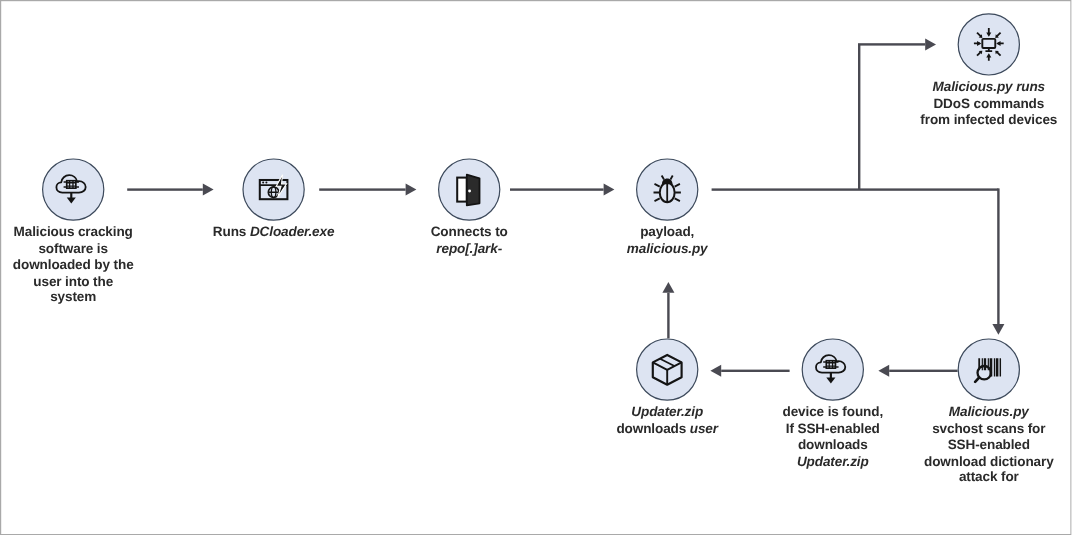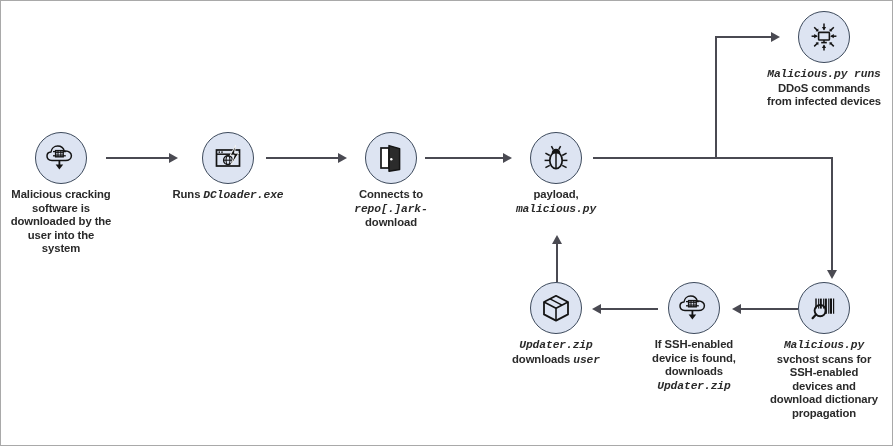--- a/index.html
+++ b/index.html
@@ -41,21 +41,21 @@
   .node-label {
     position: absolute;
     top: 30px;
     text-align: center;
     font-size: 11.3px;
     line-height: 13.6px;
     color: #2a2a2a;
     font-weight: 600;
     letter-spacing: -0.1px;
   }
-  .node-label i { font-style: italic; font-family: Liberation Mono, monospace; }
+  .node-label i { font-style: italic; }
   
   .hline, .vline {
     position: absolute;
     background: #4a4a52;
   }
   .hline { height: 1.6px; }
   .vline { width: 1.6px; }
   .arrowhead {
     position: absolute;
     width: 0;
@@ -160,21 +160,20 @@
     <div class="node-circle">
       <svg width="34" height="34" viewBox="0 0 34 34">
         <rect x="7" y="7" width="8" height="20" fill="#ffffff" stroke="#141414" stroke-width="1.7"></rect>
         <path d="M15 4.6 L25.6 7.6 L25.6 28.4 L15 30.2 Z" fill="#2b2b2b" stroke="#141414" stroke-width="1.5" stroke-linejoin="round"></path>
         <circle cx="17.3" cy="18.2" r="1.2" fill="#ffffff"></circle>
       </svg>
     </div>
     <div class="node-label" style="left:-62px; width:124px;text-align:center;">
       <div>Connects to</div>
       <div><i>repo[.]ark-</i></div>
-      <div>download</div>
     </div>
   </div>
 
   <div class="node" style="left:555px; top:157px;">
     <div class="node-circle">
       <svg width="34" height="34" viewBox="0 0 34 34">
         <ellipse cx="17" cy="19.4" rx="6.2" ry="8.2" fill="none" stroke="#141414" stroke-width="1.7"></ellipse>
         <path d="M12.6 12.6 C12.6 9.6 14.5 7.8 17 7.8 C19.5 7.8 21.4 9.6 21.4 12.6 Z" fill="#141414"></path>
         <line x1="14.3" y1="8.6" x2="12.4" y2="5.2" stroke="#141414" stroke-width="1.5"></line>
         <line x1="19.7" y1="8.6" x2="21.6" y2="5.2" stroke="#141414" stroke-width="1.5"></line>
@@ -242,23 +241,22 @@
           <line x1="26.6" y1="7.6" x2="26.6" y2="22.8" stroke-width="1.2"></line>
         </g>
         <circle cx="13.2" cy="19.6" r="5.6" fill="none" stroke="#141414" stroke-width="1.9"></circle>
         <line x1="9.0" y1="23.6" x2="5.6" y2="27.2" stroke="#141414" stroke-width="2.2" stroke-linecap="round"></line>
       </svg>
     </div>
     <div class="node-label" style="left:-67px; width:134px;">
       <div><i>Malicious.py</i></div>
       <div>svchost scans for</div>
       <div>SSH-enabled</div>
-      <div>devices and</div>
       <div>download dictionary</div>
-      <div>propagation</div>
+      <div>attack for</div>
     </div>
   </div>
 
   <div class="node" style="left:693px; top:307px;">
     <div class="node-circle">
       <svg width="34" height="34" viewBox="0 0 34 34">
         <path d="M8 19.5 C4.6 19.5 3 17.3 3 15.1 C3 12.9 4.7 11.1 7 11 C7.4 7.6 10.2 5 13.7 5 C16.9 5 19.6 7.2 20.3 10.2 C20.8 10.05 21.3 10 21.8 10 C24.9 10 27.4 12.1 27.4 14.8 C27.4 17.5 24.9 19.5 21.8 19.5 Z" fill="none" stroke="#141414" stroke-width="1.5" stroke-linejoin="round"></path>
         <rect x="11.6" y="9.6" width="7.6" height="6.2" fill="none" stroke="#141414" stroke-width="1.4"></rect>
         <line x1="11.6" y1="11.3" x2="19.2" y2="11.3" stroke="#141414" stroke-width="1.1"></line>
         <line x1="11.6" y1="14.1" x2="19.2" y2="14.1" stroke="#141414" stroke-width="1.1"></line>
@@ -266,22 +264,22 @@
         <line x1="16.8" y1="9.6" x2="16.8" y2="15.8" stroke="#141414" stroke-width="1.1"></line>
         <line x1="9.0" y1="10.6" x2="11.6" y2="10.6" stroke="#141414" stroke-width="1.3"></line>
         <line x1="19.2" y1="10.6" x2="21.8" y2="10.6" stroke="#141414" stroke-width="1.3"></line>
         <line x1="9.0" y1="14.8" x2="11.6" y2="14.8" stroke="#141414" stroke-width="1.3"></line>
         <line x1="19.2" y1="14.8" x2="21.8" y2="14.8" stroke="#141414" stroke-width="1.3"></line>
         <line x1="15.4" y1="19.5" x2="15.4" y2="25.2" stroke="#141414" stroke-width="1.8"></line>
         <path d="M11.6 23.6 L15.4 28.6 L19.2 23.6 Z" fill="#141414"></path>
       </svg>
     </div>
     <div class="node-label" style="left:-62px; width:124px;">
+      <div>device is found,</div>
       <div>If SSH-enabled</div>
-      <div>device is found,</div>
       <div>downloads</div>
       <div><i>Updater.zip</i></div>
     </div>
   </div>
 
   <div class="node" style="left:555px; top:307px;">
     <div class="node-circle">
       <svg width="34" height="34" viewBox="0 0 34 34">
         <path d="M17 4.8 L29 11 L29 23.4 L17 29.6 L5 23.4 L5 11 Z" fill="none" stroke="#141414" stroke-width="1.8" stroke-linejoin="round"></path>
         <path d="M5 11 L17 17.2 L29 11" fill="none" stroke="#141414" stroke-width="1.6" stroke-linejoin="round"></path>

